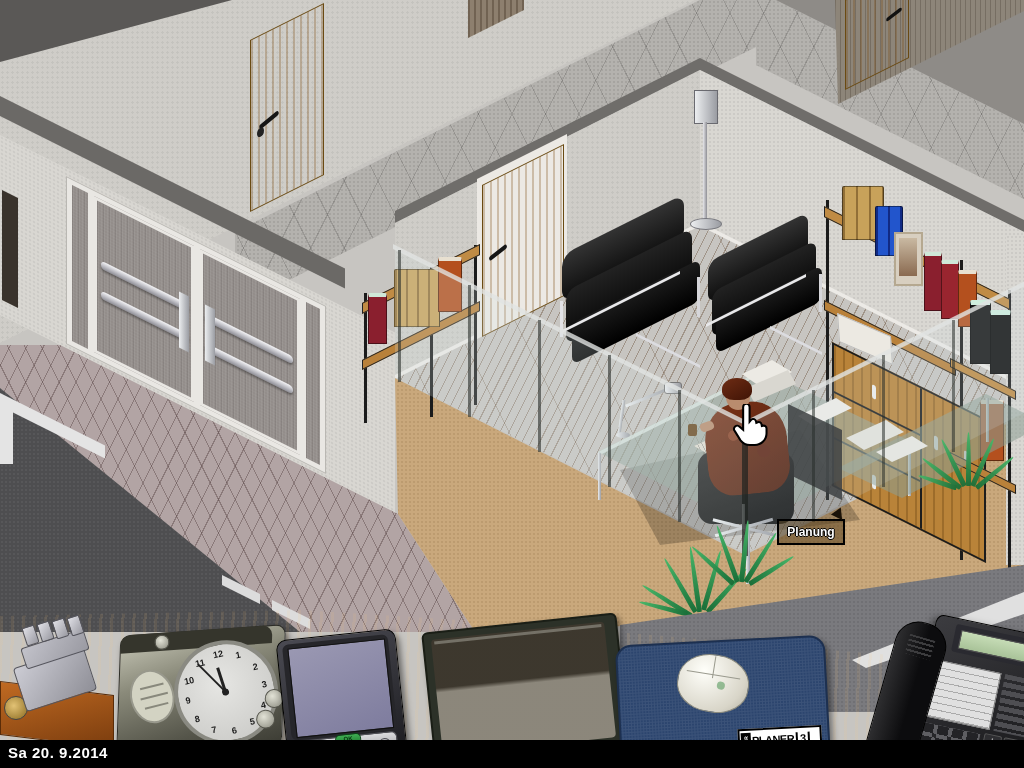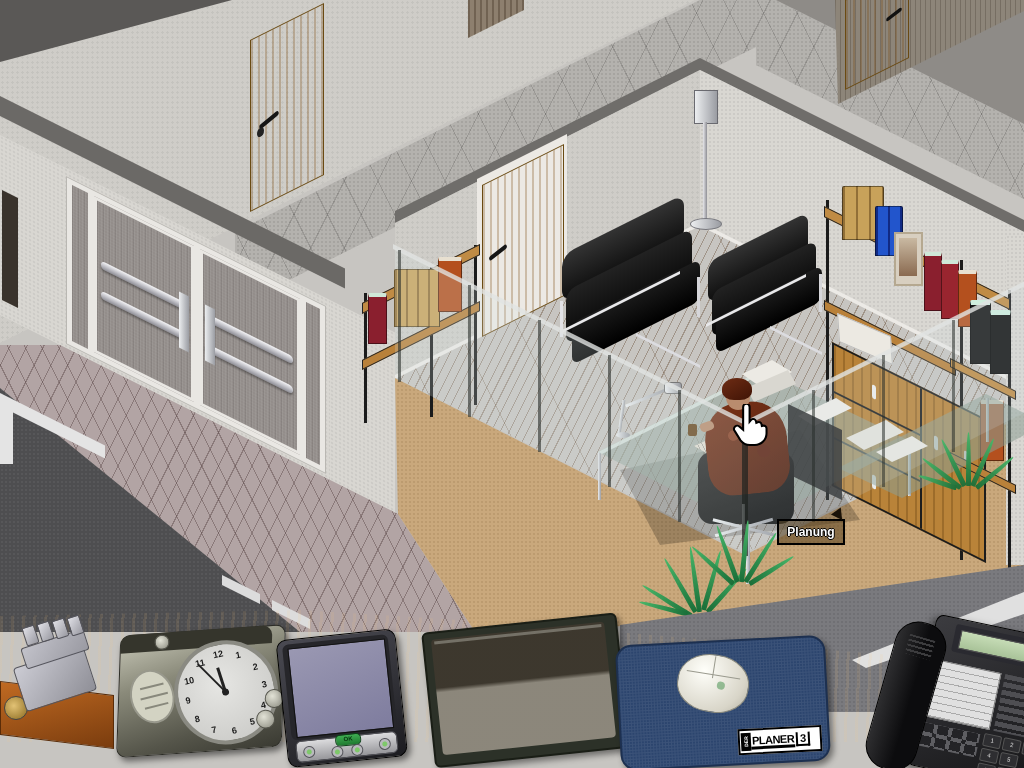--- a/index.html
+++ b/index.html
@@ -400,20 +400,23 @@
           <span class="pkey" style="left: 0px; top: 30px;">7</span>
           <span class="pkey" style="left: 20px; top: 30px;">8</span>
         </div>
     </div>
     <div class="abs" style="left:2px;top:12px;width:50px;height:150px;border-radius:24px;transform:rotate(16deg);
          background:linear-gradient(90deg,#2e2e30,#0c0c0e 60%);border:1px solid #000;">
       <div class="abs" style="left:12px;top:14px;width:26px;height:20px;background-image:repeating-linear-gradient(180deg,#3c3c3e 0 2px,transparent 2px 5px);"></div>
     </div>
   </div>
 
+  <div id="statusbar">
+    <span>Sa 20. 9.2014</span>
+  </div>
 
   <div id="tooltip">
     <span>Planung</span>
   </div>
   <div class="abs" style="left:833px;top:510px;width:0;height:0;border-left:6px solid transparent;border-right:6px solid transparent;border-top:11px solid #1a1208;transform:rotate(-35deg);"></div>
 
   <svg class="abs" style="left:730px;top:404px;" width="38" height="44" viewBox="0 0 26 30">
     <path d="M9 2 a2.2 2.2 0 0 1 4.4 0 V12 l1.2-1.4 a2 2 0 0 1 3.2 1.2 l0.2 1 1-0.4 a2 2 0 0 1 2.6 1.6 l0.2 1 0.8-0.2 a2 2 0 0 1 2.4 2 V20 a8 8 0 0 1-8 8 h-3.4 a8 8 0 0 1-6.4-3.2 L3.2 18.4 a2.2 2.2 0 0 1 3.4-2.8 L9 17.6 Z" fill="#ffffff" stroke="#000000" stroke-width="1.4"></path>
   </svg>
 

